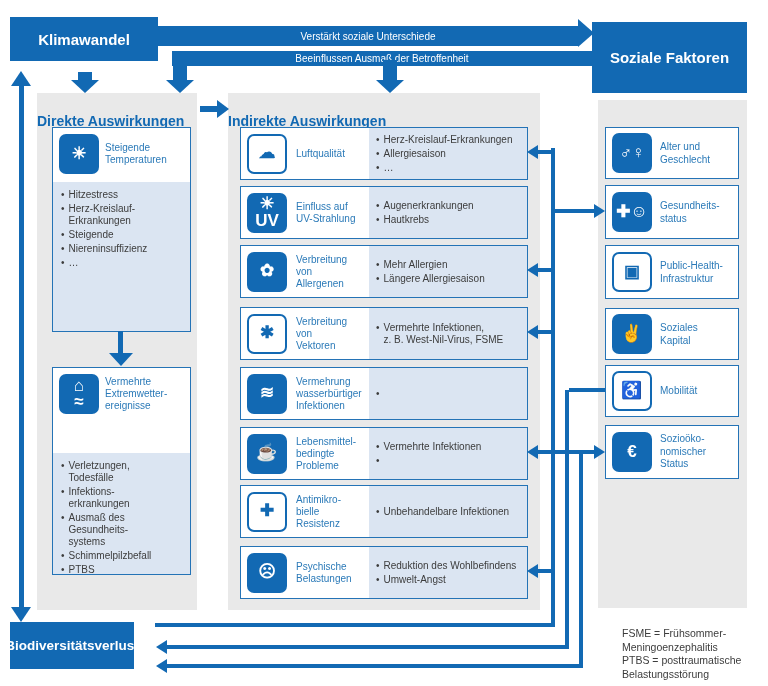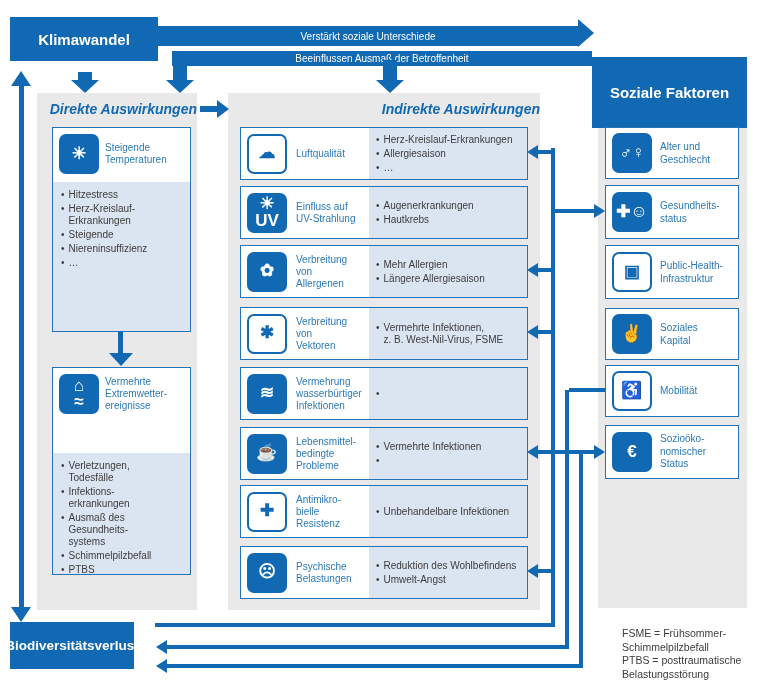--- a/index.html
+++ b/index.html
@@ -11,21 +11,21 @@
     --txt:#3c3c3c;        
   }
   html,body{margin:0;padding:0;background:#fff;}
   .stage{position:relative;width:768px;height:686px;background:#fff;
          font-family:"Liberation Sans",sans-serif;overflow:hidden;}
 
   
   .bluebox{position:absolute;background:var(--p);color:#fff;font-weight:bold;
            display:flex;align-items:center;justify-content:center;text-align:center;}
   #kw{left:10px;top:17px;width:148px;height:44px;font-size:15px;}
-  #sf{left:592px;top:22px;width:155px;height:71px;font-size:15px;margin-top:35px;}
+  #sf{left:592px;top:22px;width:155px;height:71px;font-size:15px;}
   #bd{left:10px;top:622px;width:124px;height:47px;font-size:13.5px;}
 
   
   .bar{position:absolute;background:var(--p);color:#fff;font-size:10px;
        display:flex;align-items:center;justify-content:center;white-space:nowrap;}
   #banner-top{left:158px;top:26px;width:420px;height:20px;}
   #banner-bottom{left:172px;top:51px;width:420px;height:15px;}
   .tri{position:absolute;width:0;height:0;}
   #banner-top-head{left:578px;top:19px;border-top:14px solid transparent;
                    border-bottom:14px solid transparent;border-left:16px solid var(--p);}
@@ -50,22 +50,22 @@
   
   #di-shaft{left:200px;top:106px;width:17px;height:6px;}
   #di-head{left:217px;top:100px;border-top:9px solid transparent;
            border-bottom:9px solid transparent;border-left:12px solid var(--p);}
 
   
   .panel{position:absolute;background:var(--panel);}
   #panel-direct{left:37px;top:93px;width:160px;height:517px;}
   #panel-indirect{left:228px;top:93px;width:312px;height:517px;}
   #panel-social{left:598px;top:100px;width:149px;height:508px;}
-  .panel-title{position:absolute;left:0;width:100%;top:8px;text-align:right;
-               font-weight:bold;font-size:14px;color:var(--p);font-style:italic;}
+  .panel-title{position:absolute;left:0;width:100%;top:20px;text-align:left;
+               font-weight:bold;font-size:14px;color:var(--p);}
 
   
   .icon{width:40px;height:40px;border-radius:7px;display:flex;align-items:center;
         justify-content:center;flex:0 0 auto;}
   .icon[data-style="blue"]{background:var(--p);color:#fff;}
   .icon[data-style="white"]{background:#fff;color:var(--p);border:2px solid var(--p);
         width:36px;height:36px;}
   .glyph{font-size:17px;line-height:.95;white-space:pre-line;text-align:center;font-weight:bold;}
 
   
@@ -439,17 +439,17 @@
   <div class="tri ahl" id="b-row7-h"></div>
   <div class="ln" id="b-mob"></div>
 
   <div class="ln" id="h1"></div>
   <div class="ln" id="h2"></div>
   <div class="tri ahl" id="h2-h"></div>
   <div class="ln" id="h3"></div>
   <div class="tri ahl" id="h3-h"></div>
 
   <div id="legend">FSME = Frühsommer-
-Schimmelpilzbefall
+Meningoenzephalitis
 PTBS = posttraumatische
 Belastungsstörung</div>
 
 </div>
 
 </body></html>

